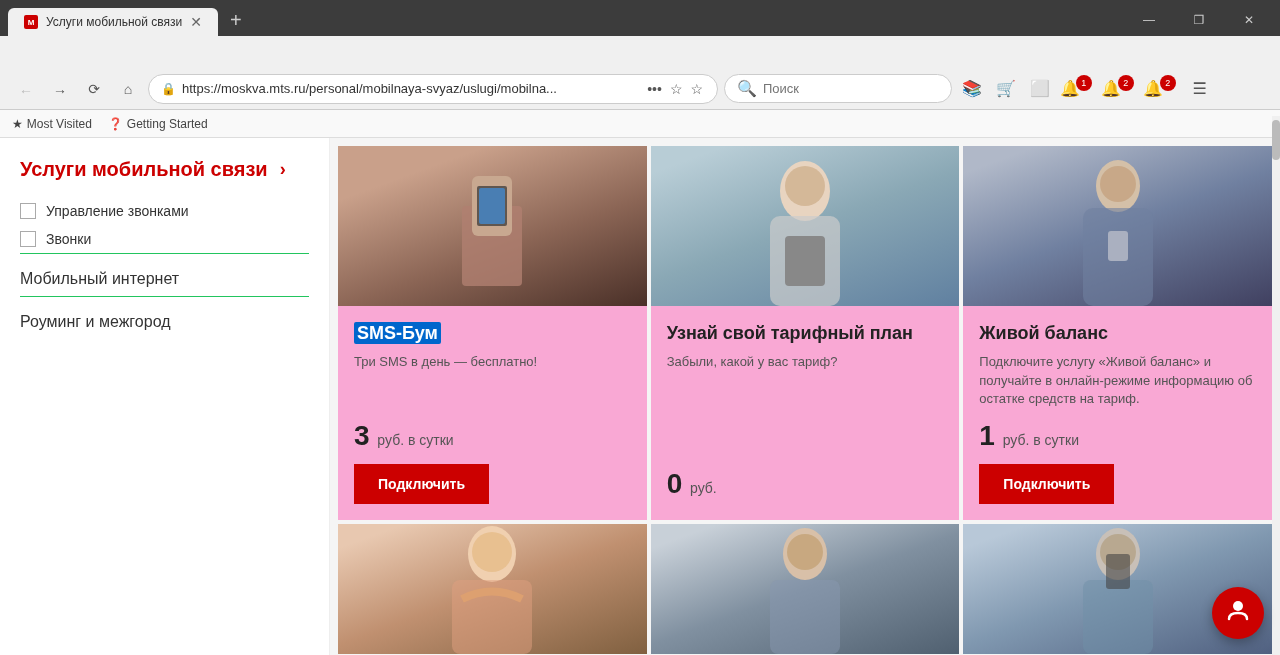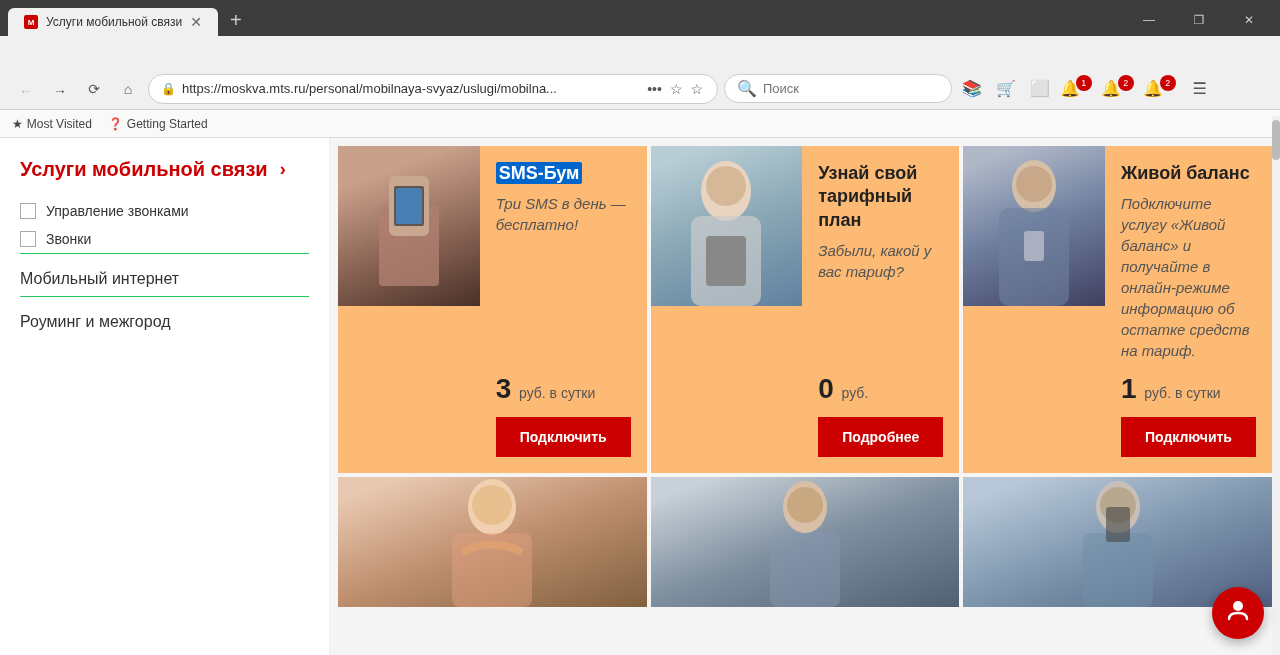--- a/index.html
+++ b/index.html
@@ -237,23 +237,23 @@
       background: #f5f5f5;
       padding: 4px;
     }
     .cards-grid {
       display: grid;
       grid-template-columns: repeat(3, 1fr);
       gap: 4px;
       padding: 4px;
     }
     .card {
-      background: #fdba74;
-      display: flex;
-      flex-direction: row;
+      background: #f9a8d4;
+      display: flex;
+      flex-direction: column;
       overflow: hidden;
     }
     .card-body {
       padding: 16px;
       display: flex;
       flex-direction: column;
       flex: 1;
     }
     .card-title {
       font-size: 18px;
@@ -262,25 +262,24 @@
       margin-bottom: 8px;
       line-height: 1.3;
     }
     .card-title-highlighted {
       background: #0066cc;
       color: white;
       padding: 1px 3px;
       border-radius: 2px;
     }
     .card-desc {
-      font-size: 15px;
+      font-size: 13px;
       color: #555;
       margin-bottom: 12px;
       line-height: 1.4;
-      font-style: italic;
     }
     .card-price {
       font-size: 28px;
       font-weight: bold;
       color: #222;
       margin-bottom: 4px;
     }
     .card-price-unit {
       font-size: 14px;
       font-weight: normal;
@@ -499,21 +498,20 @@
           </svg>
         </div>
         <div class="card-body">
           <div class="card-title">Узнай свой тарифный план</div>
           <div class="card-desc">Забыли, какой у вас тариф?</div>
           <div class="card-spacer"></div>
           <div class="card-price">
             <span>0</span>
             <span class="card-price-unit">руб.</span>
           </div>
-          <button class="card-btn">Подробнее</button>
         </div>
       </div>
 
       <div class="card">
         <div class="person-placeholder card-img-3">
           <svg width="120" height="160" viewBox="0 0 120 160">
             <ellipse cx="60" cy="40" rx="22" ry="26" fill="#d4c0a8"></ellipse>
             <rect x="25" y="62" width="70" height="98" rx="10" fill="#7080a0" opacity="0.6"></rect>
             <circle cx="60" cy="38" r="18" fill="#c8a888"></circle>
             <rect x="50" y="85" width="20" height="30" rx="3" fill="#aab0c0"></rect>

